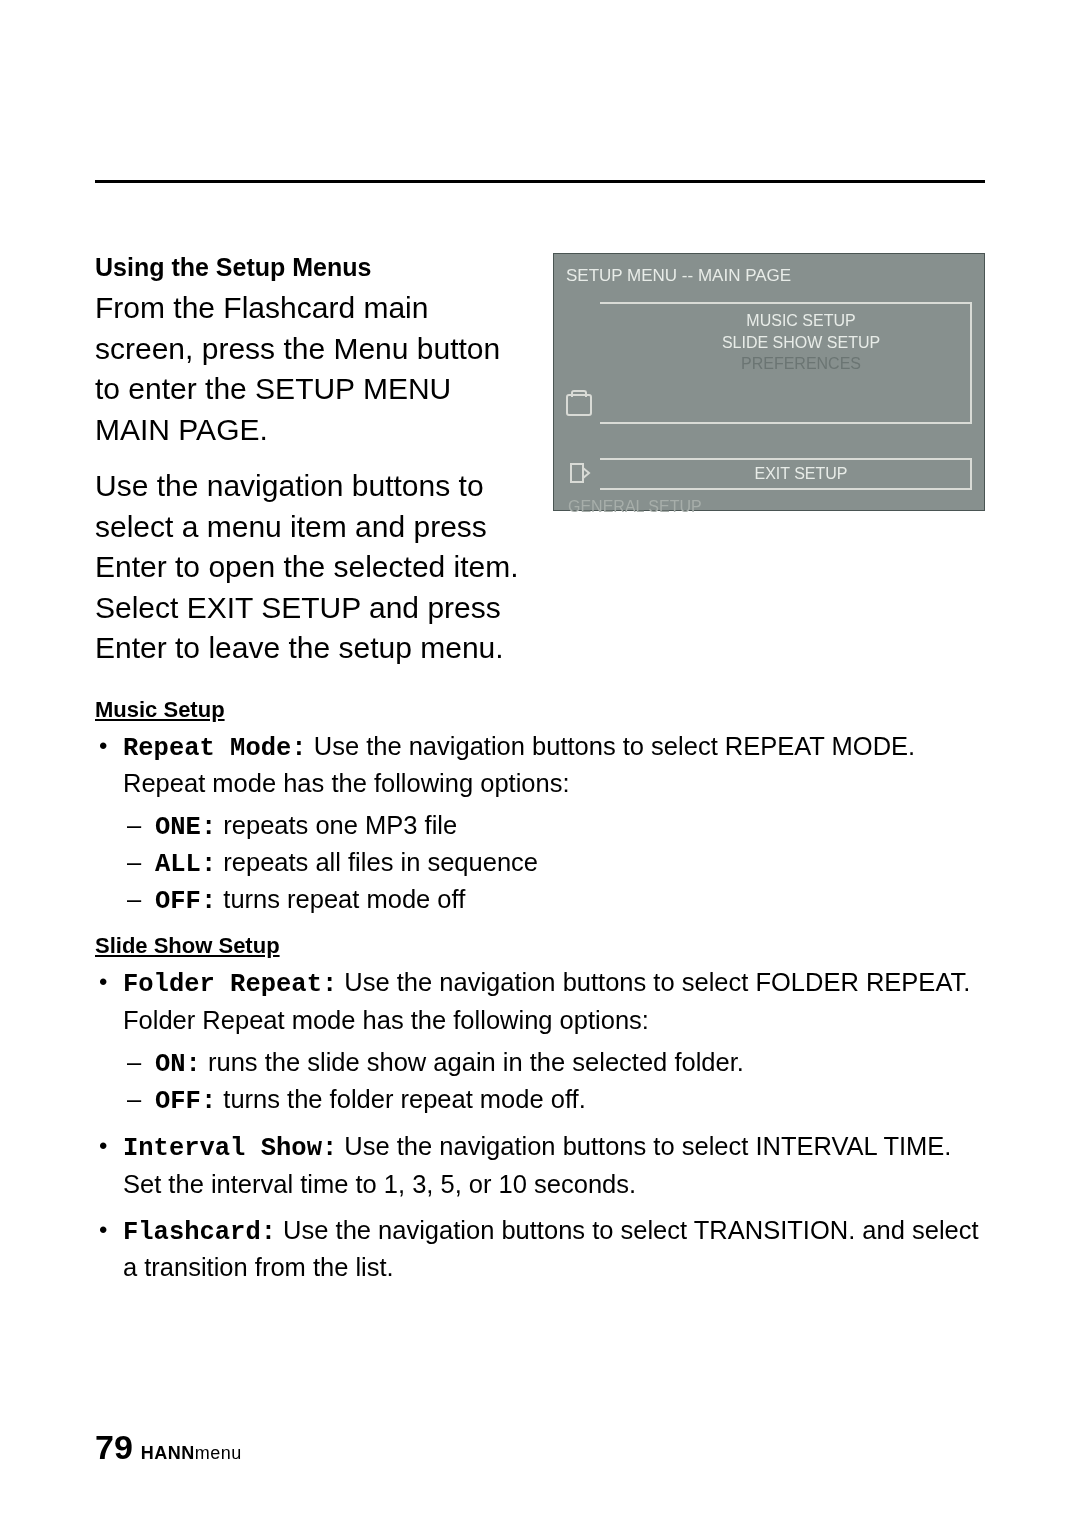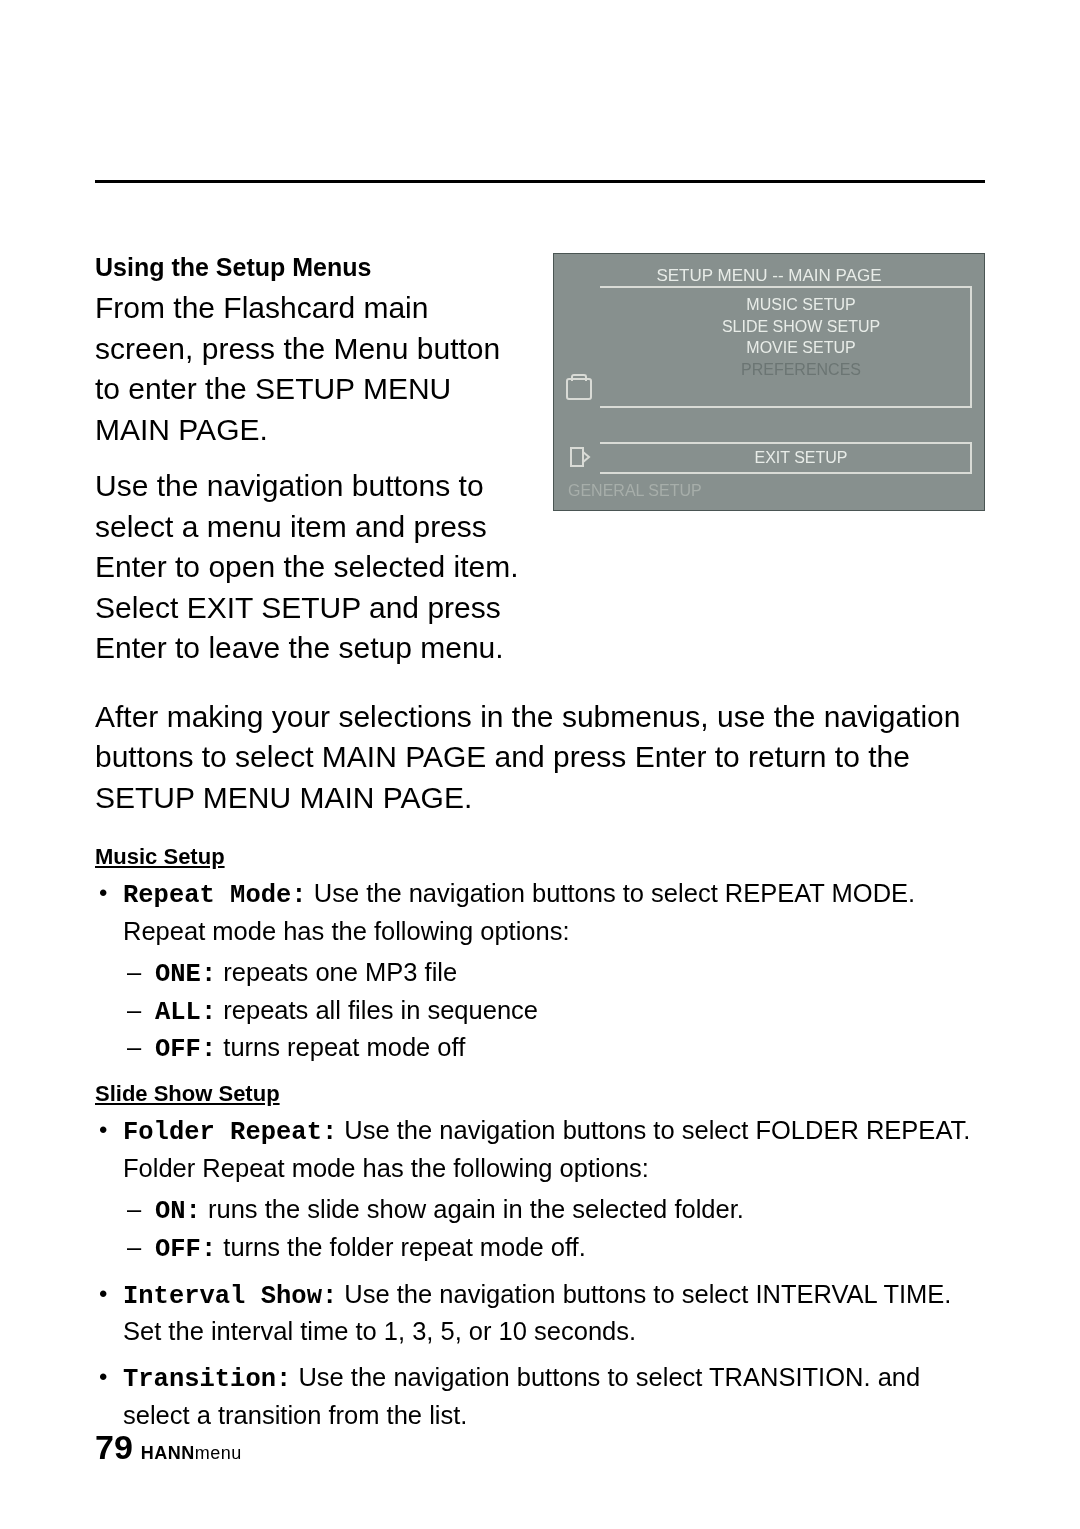--- a/index.html
+++ b/index.html
@@ -39,22 +39,21 @@
     height: 258px;
     background: #87908e;
     border: 1px solid #4a5553;
     position: relative;
     padding: 12px 12px 10px 12px;
     font-family: Arial, sans-serif;
   }
   .menu-title {
     color: #e8ece8;
     font-size: 17px;
-    text-align: center;
-    margin-bottom: 0;
+    margin-bottom: 16px;
   }
   .menu-box {
     border: 2px solid #d9dbd6;
     border-left: none;
     height: 122px;
     position: relative;
     margin-left: 34px;
     padding: 6px 10px 6px 42px;
   }
   .menu-row {
@@ -179,36 +178,34 @@
       <div class="body-text para">From the Flashcard main screen, press the Menu button to enter the SETUP MENU MAIN PAGE.</div>
       <div class="body-text para">Use the navigation buttons to select a menu item and press Enter to open the selected item. Select EXIT SETUP and press Enter to leave the setup menu.</div>
     </div>
 
     <div class="menu-screenshot">
       <div class="menu-title">SETUP MENU -- MAIN PAGE</div>
       <div class="menu-box">
         <div class="menu-icon"></div>
         <div class="menu-row">MUSIC SETUP</div>
         <div class="menu-row">SLIDE SHOW SETUP</div>
-        <div class="menu-row">MOVIE SETUP</div>
         <div class="menu-row dim">PREFERENCES</div>
       </div>
       <div class="exit-box">
         <div class="exit-icon">
           <svg viewBox="0 0 24 22">
               <path d="M4 2 h12 v18 h-12 z M16 6 l6 5 l-6 5 z" fill="none" stroke="#d9dbd6" stroke-width="2"></path>
             </svg>
         </div>
         <div class="menu-row">EXIT SETUP</div>
       </div>
       <div class="menu-footer">GENERAL SETUP</div>
     </div>
   </div>
 
-  <div class="body-text" style="margin-bottom:26px">After making your selections in the submenus, use the navigation buttons to select MAIN PAGE and press Enter to return to the SETUP MENU MAIN PAGE.</div>
 
   <div class="subheading">Music Setup</div>
   <ul class="bullets">
     <li>
       <span class="bold">Repeat Mode:</span><span> Use the navigation buttons to select REPEAT MODE. Repeat mode has the following options:</span>
       <ul class="sub">
         <li><span class="bold">ONE:</span><span> repeats one MP3 file</span></li>
         <li><span class="bold">ALL:</span><span> repeats all files in sequence</span></li>
         <li><span class="bold">OFF:</span><span> turns repeat mode off</span></li>
       </ul>
@@ -221,21 +218,21 @@
       <span class="bold">Folder Repeat:</span><span> Use the navigation buttons to select FOLDER REPEAT. Folder Repeat mode has the following options:</span>
       <ul class="sub">
         <li><span class="bold">ON:</span><span> runs the slide show again in the selected folder.</span></li>
         <li><span class="bold">OFF:</span><span> turns the folder repeat mode off.</span></li>
       </ul>
     </li>
     <li>
       <span class="bold">Interval Show:</span><span> Use the navigation buttons to select INTERVAL TIME. Set the interval time to 1, 3, 5, or 10 seconds.</span>
     </li>
     <li>
-      <span class="bold">Transition:</span><span> Use the navigation buttons to select TRANSITION. and select a transition from the list.</span>
+      <span class="bold">Flashcard:</span><span> Use the navigation buttons to select TRANSITION. and select a transition from the list.</span>
     </li>
   </ul>
 </div>
 
 <div class="footer">
   <span class="page-num">79</span>
   <span class="brand"><span class="b1">HANN</span><span>menu</span></span>
 </div>
 
 </body></html>

